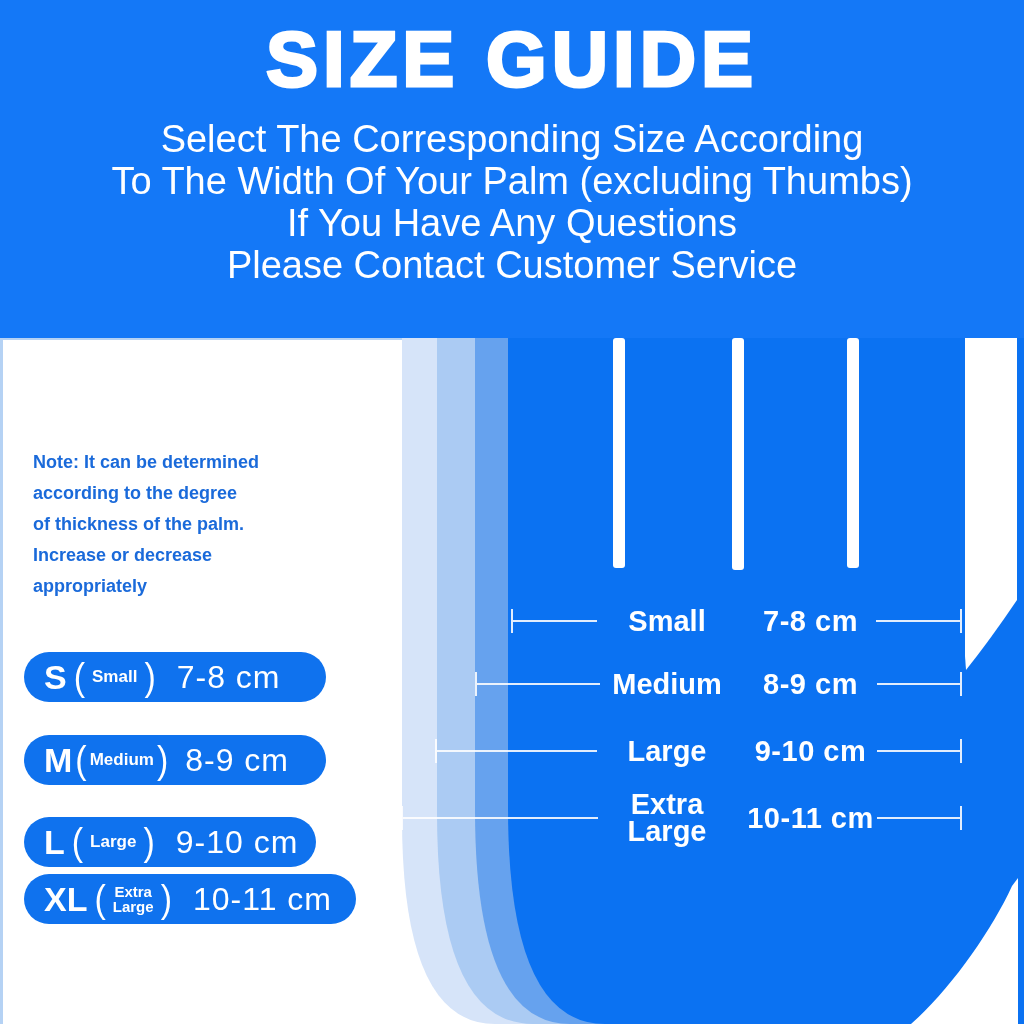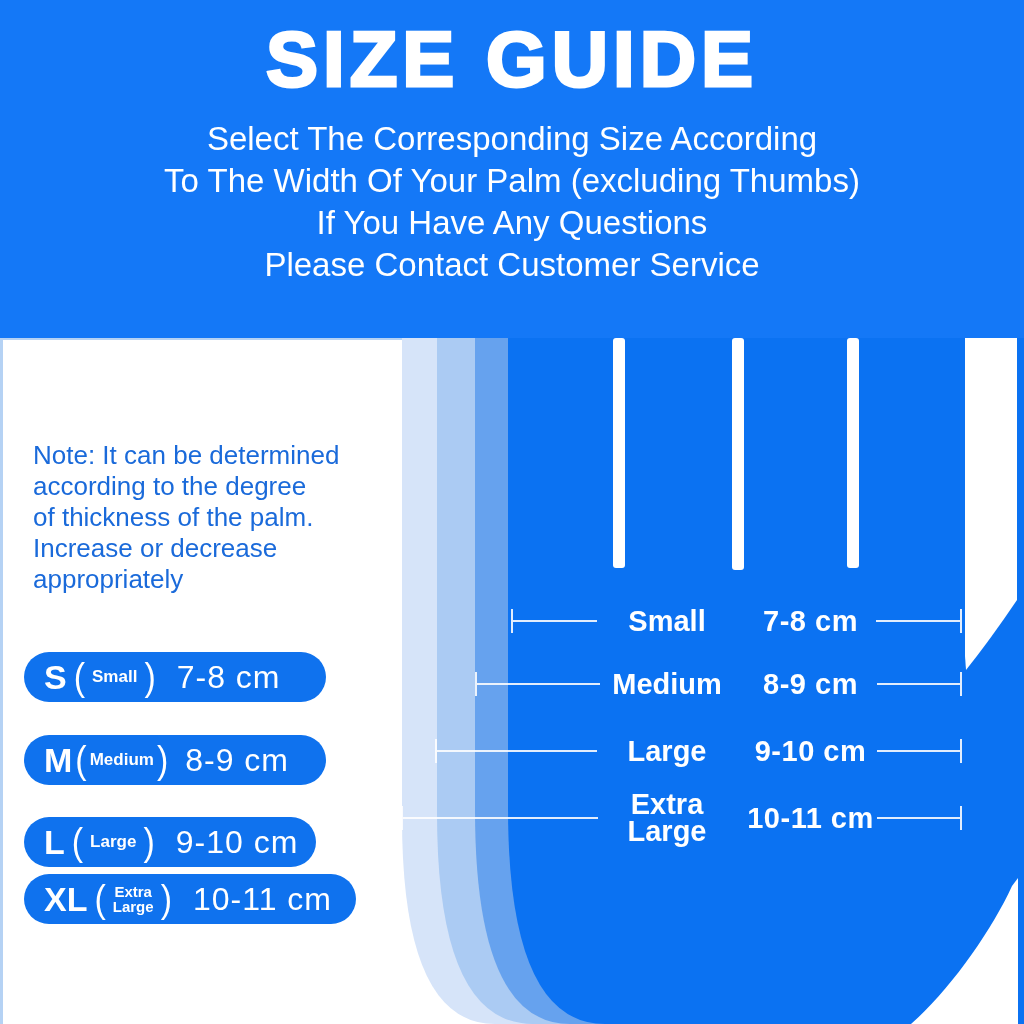--- a/index.html
+++ b/index.html
@@ -5,30 +5,30 @@
   html,body{margin:0;padding:0;background:#ffffff;}
   .stage{position:relative;width:1024px;height:1024px;overflow:hidden;
          font-family:"Liberation Sans",sans-serif;background:#ffffff;}
 
   
   .header{position:absolute;left:0;top:0;width:1024px;height:338px;background:#1478f7;}
   .title{position:absolute;left:0;top:14px;width:1024px;text-align:center;
          color:#ffffff;font-size:78px;font-weight:bold;letter-spacing:5px;
          -webkit-text-stroke:3px #ffffff;}
   .subtitle{position:absolute;left:0;top:118px;width:1024px;text-align:center;
-            color:#ffffff;font-size:33px;font-weight:400;line-height:42px;
+            color:#ffffff;font-size:38px;font-weight:400;line-height:42px;
             white-space:pre-line;}
 
   
   .panel{position:absolute;left:0;top:338px;width:1024px;height:686px;background:#ffffff;}
   .panel svg{position:absolute;left:0;top:0;}
 
   
-  .note{position:absolute;left:33px;top:102px;width:360px;
-        color:#1a6ada;font-size:26px;font-weight:normal;line-height:31px;
+  .note{position:absolute;left:33px;top:109px;width:360px;
+        color:#1a6ada;font-size:18px;font-weight:bold;line-height:31px;
         white-space:pre-line;}
 
   
   .pill{position:absolute;left:24px;height:50px;border-radius:26px;background:#0f72ee;
         display:flex;align-items:center;color:#ffffff;padding-left:20px;box-sizing:border-box;}
   .pill .code{font-size:34px;font-weight:bold;}
   .pill .paren{font-size:34px;font-weight:400;padding:0 7px;transform:scaleY(1.12);}
   .pill .pname{font-size:17px;font-weight:bold;}
   .pill .pname.stacked{font-size:15px;line-height:15px;white-space:pre-line;text-align:center;}
   .pill .range{font-size:32px;font-weight:400;margin-left:14px;letter-spacing:1px;}

